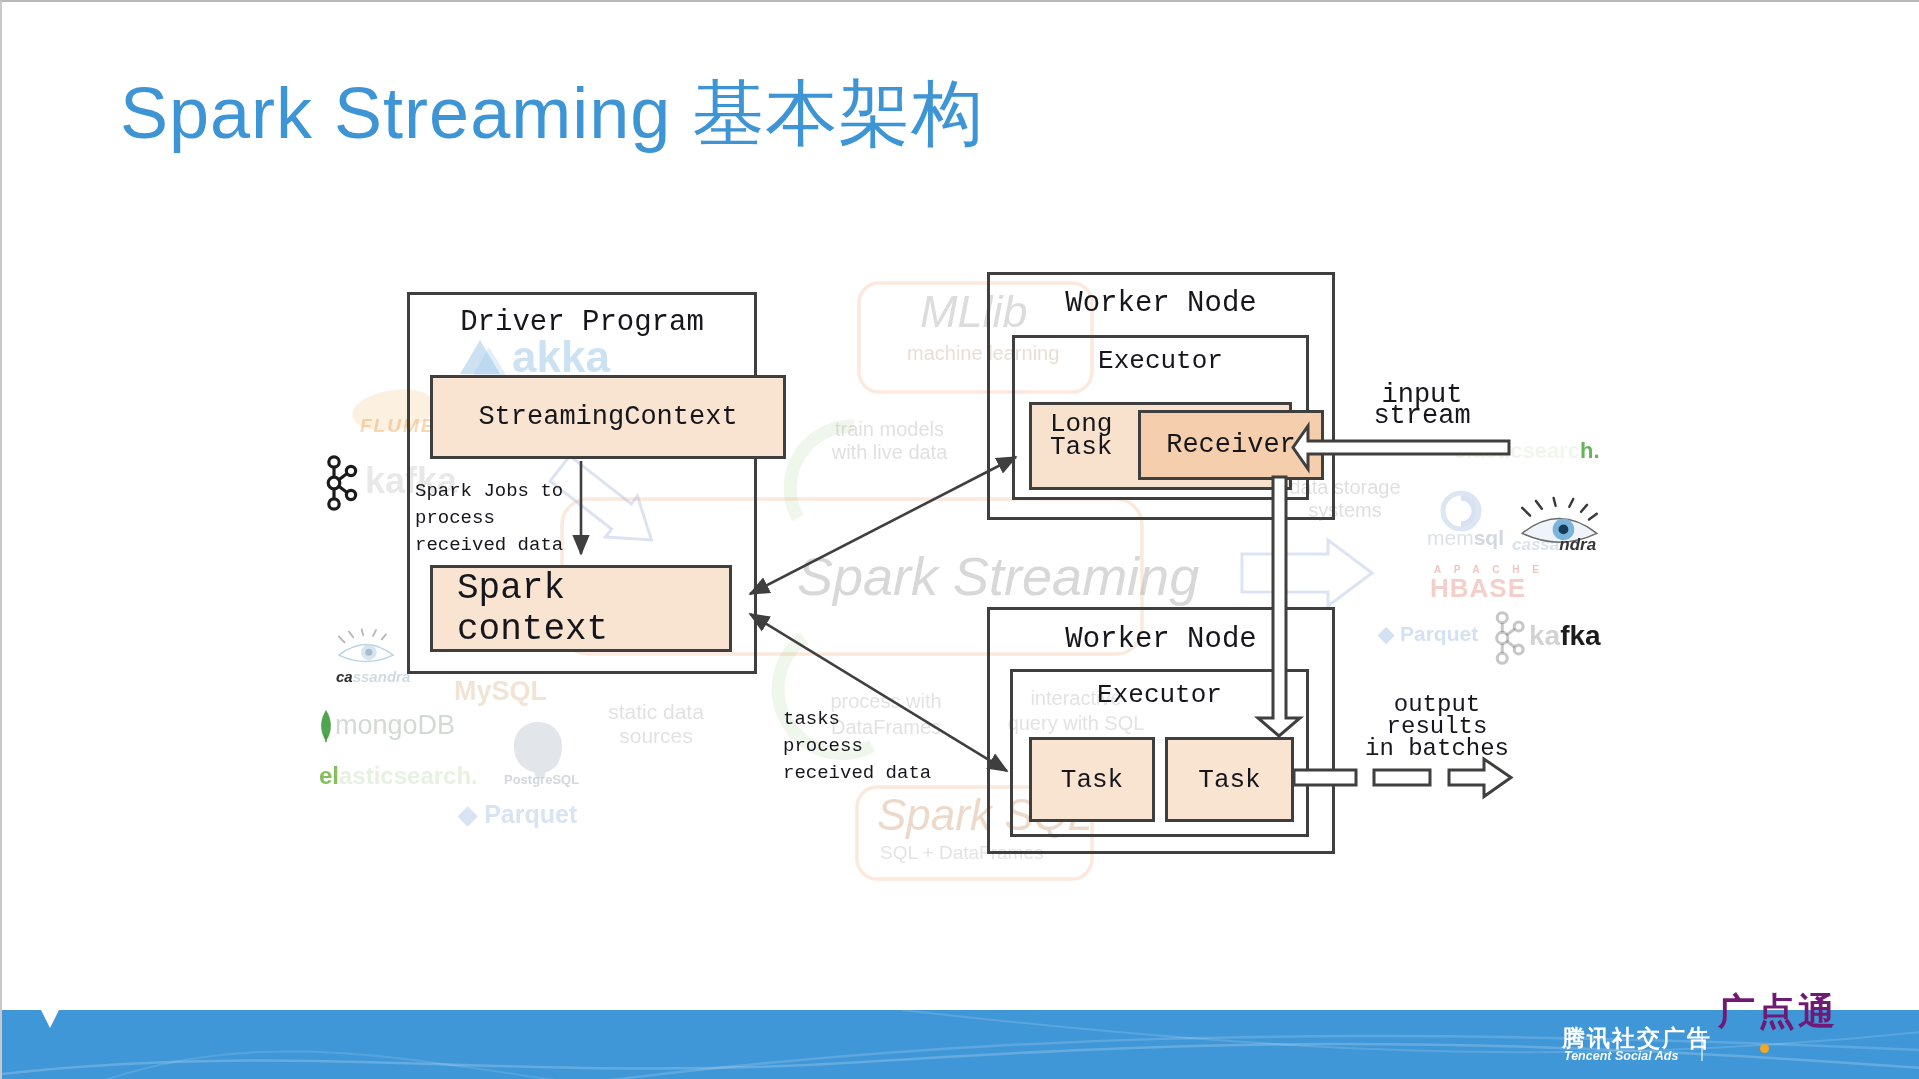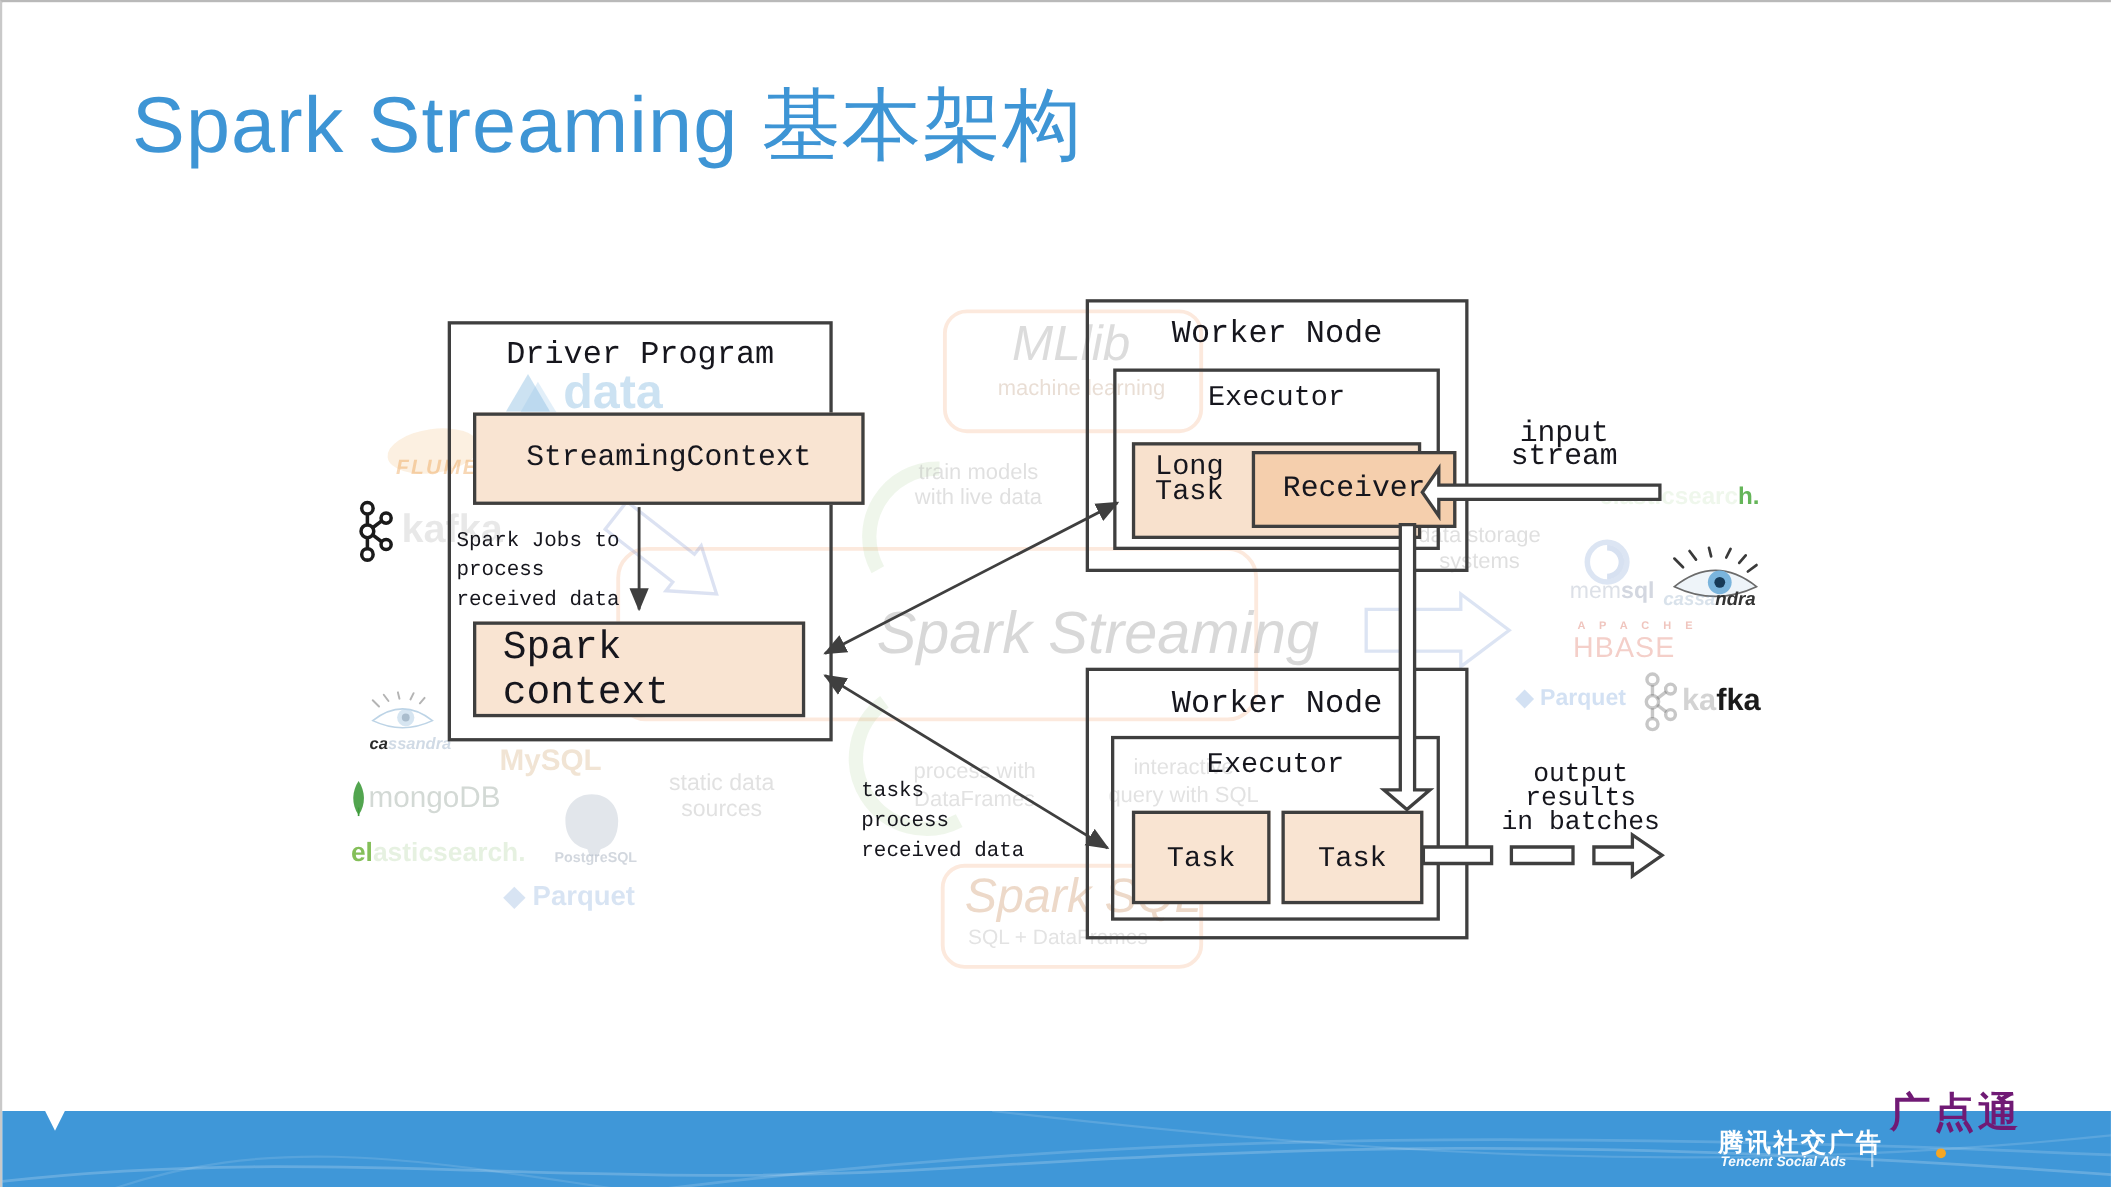--- a/index.html
+++ b/index.html
@@ -75,21 +75,21 @@
       <g>
         <circle cx="1459" cy="509" r="18" fill="none" stroke="rgba(140,170,215,0.30)" stroke-width="5"></circle>
         <path d="M1459,496 A 12 12 0 0 1 1459,522" fill="none" stroke="rgba(140,170,215,0.35)" stroke-width="5"></path>
       </g>
     </svg>
 
     <svg class="wm" style="left:458px;top:336px;" width="48" height="38" viewBox="0 0 48 38">
       <path d="M20,2 L40,36 L0,36 Z" fill="rgba(95,165,215,0.32)"></path>
       <path d="M29,9 L46,37 L13,37 Z" fill="rgba(140,190,230,0.25)"></path>
     </svg>
-    <div class="wm" style="left:510px;top:330px;font-size:44px;font-weight:700;color:rgba(95,165,215,0.32);">data</div>
+    <div class="wm" style="left:510px;top:330px;font-size:44px;font-weight:700;color:rgba(95,165,215,0.32);">akka</div>
 
     <div class="wm wm-it" style="left:358px;top:413px;font-size:19px;font-weight:800;letter-spacing:2px;color:rgba(235,150,60,0.38);">FLUME</div>
 
     <svg class="wm kafka-dark" style="left:321px;top:452px;" width="36" height="58" viewBox="0 0 36 58">
       <g fill="none" stroke="currentColor" stroke-width="3.2">
         <circle cx="11" cy="8" r="5.2"></circle>
           <circle cx="11" cy="29" r="5.8"></circle>
           <circle cx="11" cy="50" r="5.2"></circle>
         <circle cx="28" cy="17" r="4.6"></circle>
           <circle cx="28" cy="41" r="4.6"></circle>
@@ -175,21 +175,21 @@
           <path d="M52,11 L56,3"></path>
           <path d="M64,16 L70,9"></path>
           <path d="M72,24 L80,18"></path>
       </g>
     </svg>
     <div class="wm wm-it" style="left:1510px;top:533px;font-size:17px;font-weight:700;">
       <span style="color:rgba(130,160,190,0.30);">cassa</span><span style="color:#333333;">ndra</span>
     </div>
 
     <div class="wm" style="left:1432px;top:562px;font-size:10px;font-weight:700;letter-spacing:5px;color:rgba(225,140,125,0.50);">A P A C H E</div>
-    <div class="wm" style="left:1428px;top:571px;font-size:26px;font-weight:400;letter-spacing:1px;color:rgba(228,135,120,0.40);">HBASE</div>
+    <div class="wm" style="left:1428px;top:571px;font-size:26px;font-weight:700;letter-spacing:1px;color:rgba(228,135,120,0.40);">HBASE</div>
 
     <div class="wm" style="left:1376px;top:620px;font-size:21px;font-weight:700;color:rgba(130,170,220,0.35);">
       <span>◆</span>
       <span>Parquet</span>
     </div>
 
     <svg class="wm kafka-faded" style="left:1489px;top:608px;" width="36" height="56" viewBox="0 0 36 58">
       <g fill="none" stroke="currentColor" stroke-width="3.2">
         <circle cx="11" cy="8" r="5.2"></circle>
           <circle cx="11" cy="29" r="5.8"></circle>

